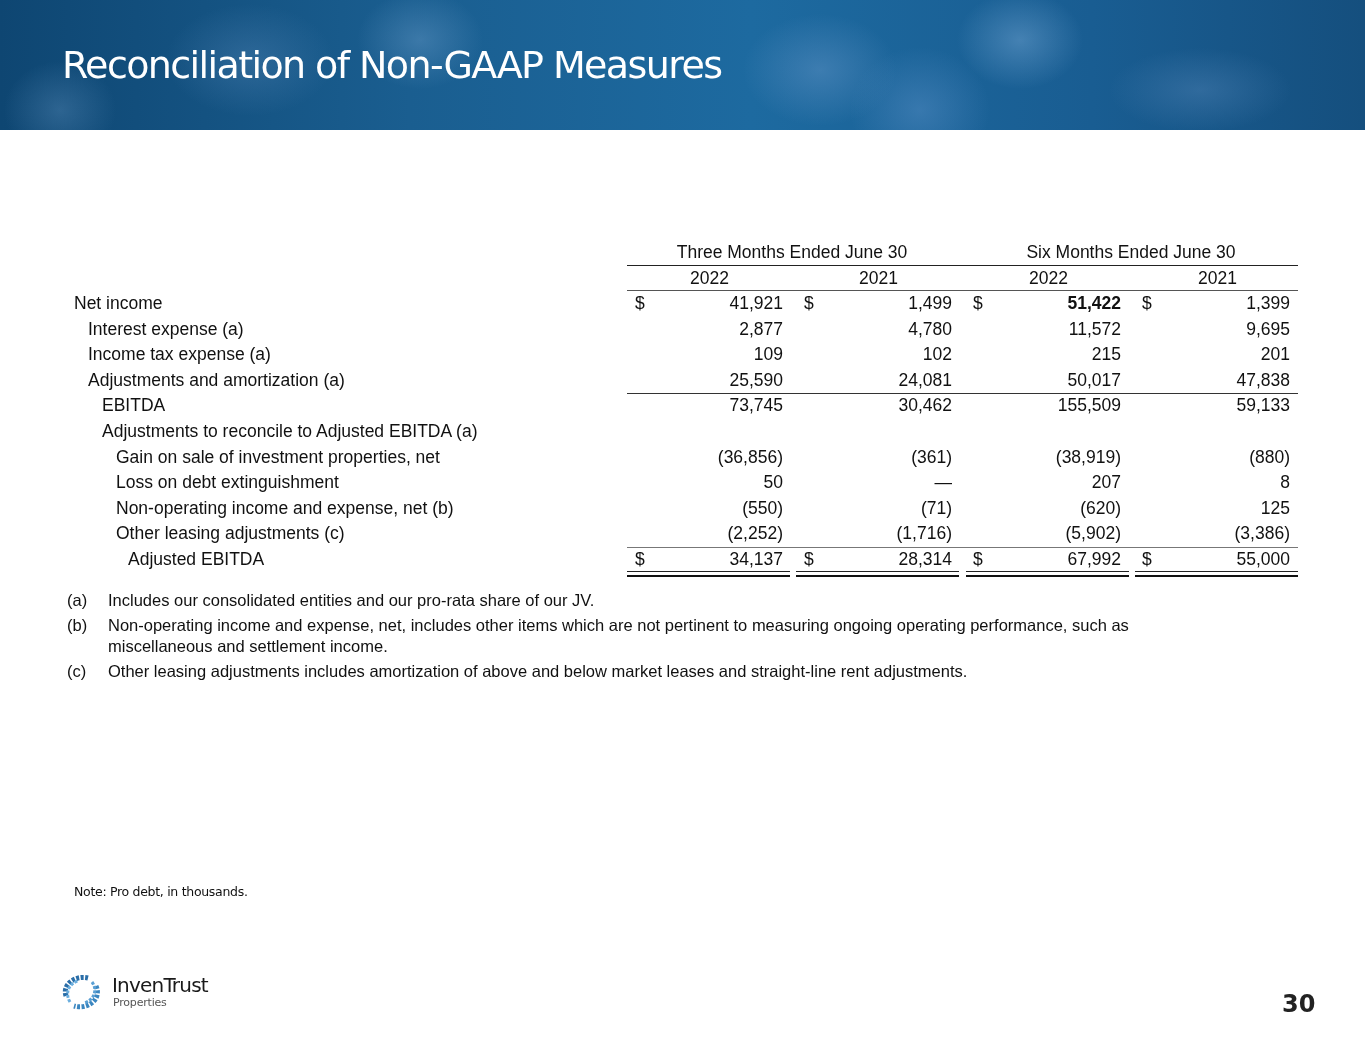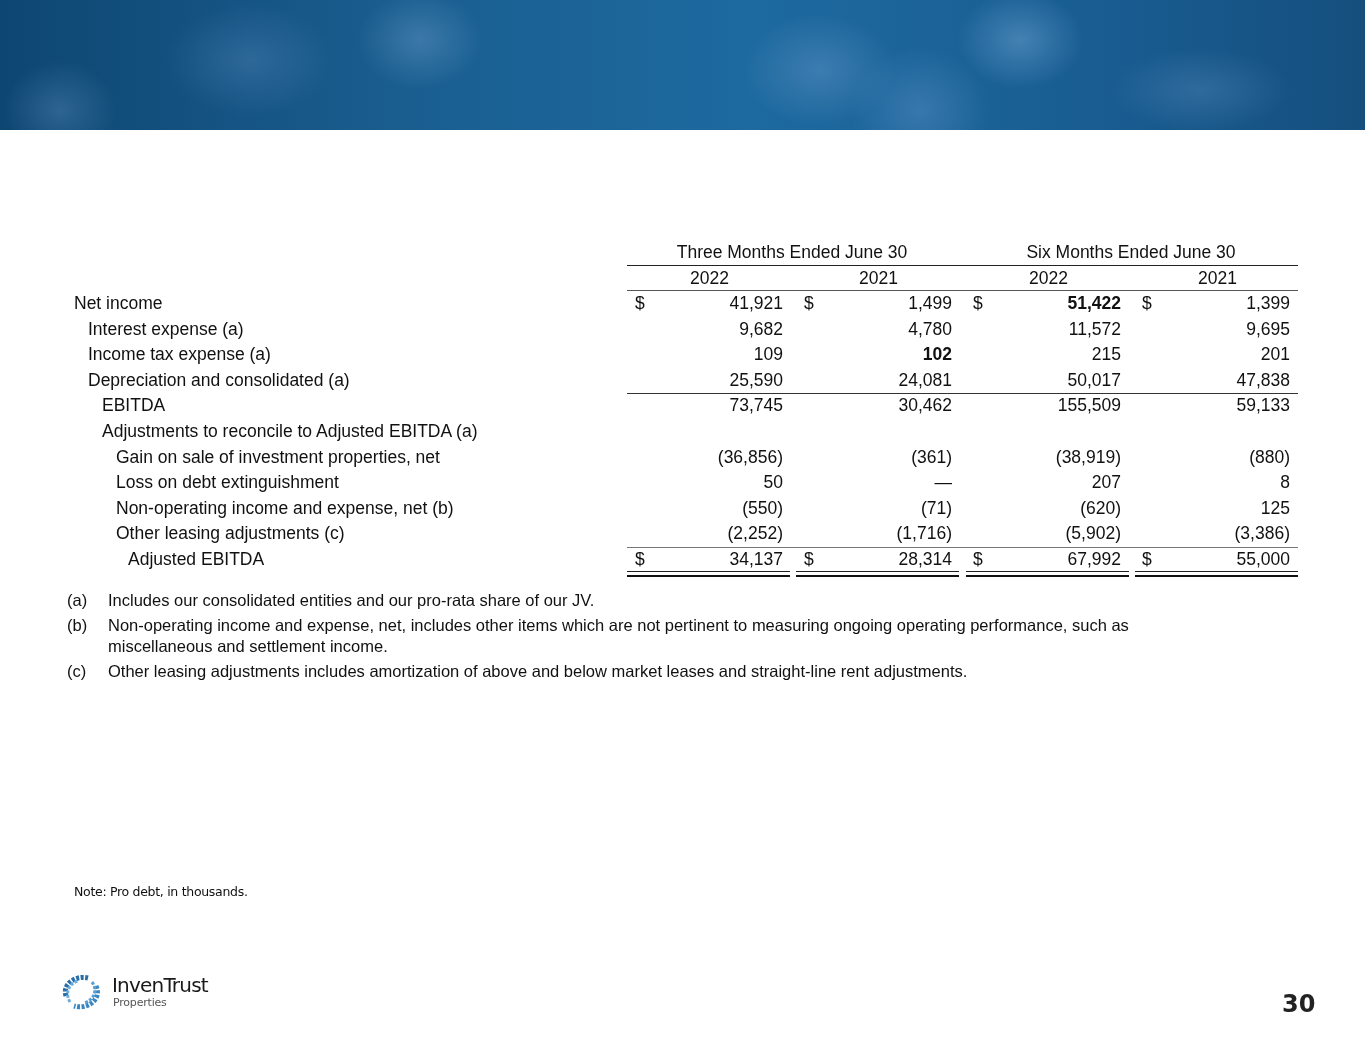--- a/index.html
+++ b/index.html
@@ -44,20 +44,21 @@
   .logo { position: absolute; left: 58px; top: 972px; width: 160px; height: 40px; }
   .logo-mark { position: absolute; left: 0; top: 0; }
   .logo-name { position: absolute; left: 54px; top: 2px; font-family: "DejaVu Sans", sans-serif; font-size: 20px; letter-spacing: -0.8px; color: #1a1a1a; line-height: 22px; }
   .logo-sub { position: absolute; left: 55px; top: 24px; font-family: "DejaVu Sans", sans-serif; font-size: 11px; color: #555; letter-spacing: -0.2px; }
   .page-num { position: absolute; left: 1282px; top: 990px; font-family: "DejaVu Sans", sans-serif; font-weight: bold; font-size: 24px; color: #222; }
 </style>
 </head>
 <body>
 
 <div class="banner">
+  <div class="banner-title">Reconciliation of Non-GAAP Measures</div>
 </div>
 
 <div class="fin" id="fin">
 
   <div class="t c" style="left:627px;top:241px;width:330px;">Three Months Ended June 30</div>
   <div class="t c" style="left:966px;top:241px;width:330px;">Six Months Ended June 30</div>
   <div class="hline" style="left:627px;top:265px;width:671px;border-top:1px solid #222;"></div>
   <div class="t c" style="left:627px;top:267px;width:165px;">2022</div>
   <div class="t c" style="left:796px;top:267px;width:165px;">2021</div>
   <div class="t c" style="left:966px;top:267px;width:165px;">2022</div>
@@ -67,30 +68,30 @@
 <div class="t" style="left: 74px; top: 292px;">Net income</div>
     <div class="t" style="left: 635px; top: 292px;">$</div>
     <div class="t r" style="left: 633px; width: 150px; top: 292px;">41,921</div>
     <div class="t" style="left: 804px; top: 292px;">$</div>
     <div class="t r" style="left: 802px; width: 150px; top: 292px;">1,499</div>
     <div class="t" style="left: 973px; top: 292px;">$</div>
     <div class="t r" style="left: 971px; width: 150px; top: 292px; font-weight: bold;">51,422</div>
     <div class="t" style="left: 1142px; top: 292px;">$</div>
     <div class="t r" style="left: 1140px; width: 150px; top: 292px;">1,399</div>
     <div class="t" style="left: 88px; top: 318px;">Interest expense (a)</div>
-    <div class="t r" style="left: 633px; width: 150px; top: 318px;">9,682</div>
+    <div class="t r" style="left: 633px; width: 150px; top: 318px;">2,877</div>
     <div class="t r" style="left: 802px; width: 150px; top: 318px;">4,780</div>
     <div class="t r" style="left: 971px; width: 150px; top: 318px;">11,572</div>
     <div class="t r" style="left: 1140px; width: 150px; top: 318px;">9,695</div>
     <div class="t" style="left: 88px; top: 343px;">Income tax expense (a)</div>
     <div class="t r" style="left: 633px; width: 150px; top: 343px;">109</div>
-    <div class="t r" style="left: 802px; width: 150px; top: 343px; font-weight: bold;">102</div>
+    <div class="t r" style="left: 802px; width: 150px; top: 343px;">102</div>
     <div class="t r" style="left: 971px; width: 150px; top: 343px;">215</div>
     <div class="t r" style="left: 1140px; width: 150px; top: 343px;">201</div>
-    <div class="t" style="left: 88px; top: 369px;">Depreciation and consolidated (a)</div>
+    <div class="t" style="left: 88px; top: 369px;">Adjustments and amortization (a)</div>
     <div class="t r" style="left: 633px; width: 150px; top: 369px;">25,590</div>
     <div class="t r" style="left: 802px; width: 150px; top: 369px;">24,081</div>
     <div class="t r" style="left: 971px; width: 150px; top: 369px;">50,017</div>
     <div class="t r" style="left: 1140px; width: 150px; top: 369px;">47,838</div>
     <div class="t" style="left: 102px; top: 394px;">EBITDA</div>
     <div class="t r" style="left: 633px; width: 150px; top: 394px;">73,745</div>
     <div class="t r" style="left: 802px; width: 150px; top: 394px;">30,462</div>
     <div class="t r" style="left: 971px; width: 150px; top: 394px;">155,509</div>
     <div class="t r" style="left: 1140px; width: 150px; top: 394px;">59,133</div>
     <div class="t" style="left: 102px; top: 420px;">Adjustments to reconcile to Adjusted EBITDA (a)</div>

